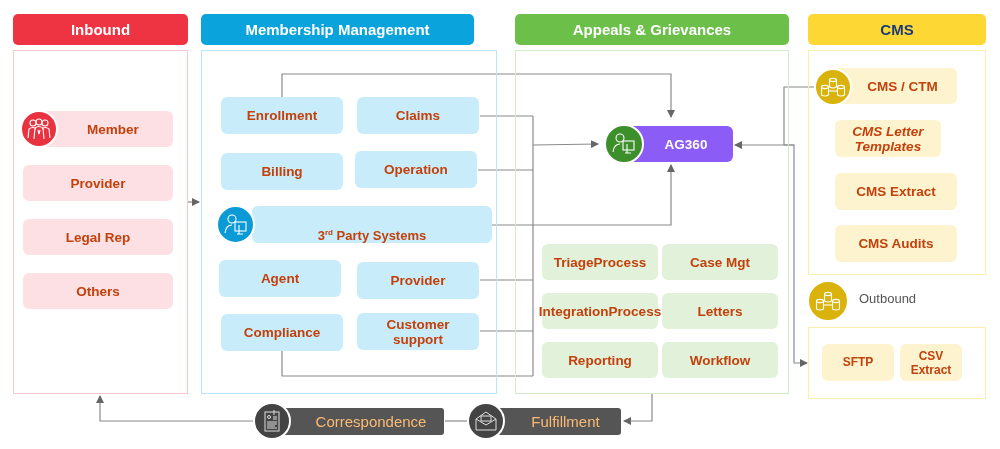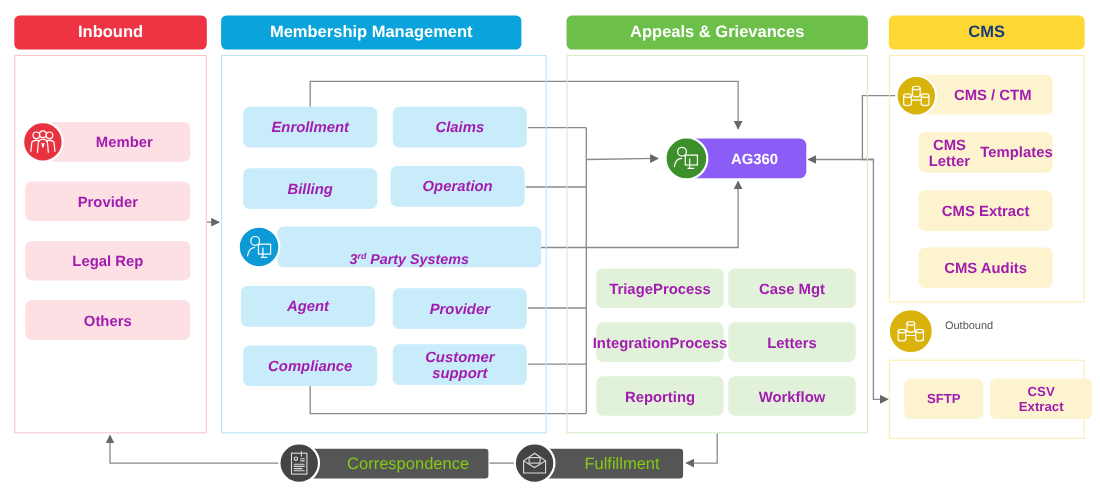--- a/index.html
+++ b/index.html
@@ -1,27 +1,27 @@
 <!DOCTYPE html>
 <html><head>
 <meta charset="utf-8">
 <style>
   * { box-sizing: border-box; margin: 0; padding: 0; }
   html, body { width: 1000px; height: 449px; background: #ffffff; overflow: hidden; }
   body { position: relative; font-family: "Liberation Sans", sans-serif; }
   .abs { position: absolute; }
   .hdr { position: absolute; height: 31px; border-radius: 5px; color: #fff; font-weight: bold; font-size: 15px; display: flex; align-items: center; justify-content: center; }
   .panel { position: absolute; border: 1.5px solid; }
-  .box { position: absolute; border-radius: 6px; display: flex; align-items: center; justify-content: center; text-align: center; font-weight: bold; font-size: 13.5px; color: #a21caf; line-height: 15px; }
+  .box { position: absolute; border-radius: 6px; display: flex; align-items: center; justify-content: center; text-align: center; font-weight: bold; font-size: 13.5px; color: #c2410c; line-height: 15px; }
   .pink { background: #fde0e3; }
-  .blue { background: #c9ecfa; font-style: italic; }
+  .blue { background: #c9ecfa; }
   .green { background: #e2f2da; }
   .yellow { background: #fdf4cf; }
   .circ { position: absolute; border-radius: 50%; display: flex; align-items: center; justify-content: center; border: 2px solid #fff; }
-  .pill { position: absolute; height: 27px; background: #555555; border-radius: 3px; color: #84cc16; font-size: 15px; display: flex; align-items: center; justify-content: center; }
+  .pill { position: absolute; height: 27px; background: #555555; border-radius: 3px; color: #fdba74; font-size: 15px; display: flex; align-items: center; justify-content: center; }
   svg.lines { position: absolute; left: 0; top: 0; pointer-events: none; }
   sup { font-size: 8px; vertical-align: 5px; }
 </style>
 </head>
 <body>
 
 <svg class="lines" width="1000" height="449">
   <defs>
     <marker id="arr" markerWidth="8" markerHeight="8" refX="7" refY="4" orient="auto" markerUnits="userSpaceOnUse">
       <path d="M0,0 L8,4 L0,8 z" fill="#666"></path>
@@ -136,41 +136,41 @@
   <svg width="26" height="22" viewBox="0 0 26 22" fill="none" stroke="#fff" stroke-width="1.1">
       <ellipse cx="13" cy="4" rx="3.5" ry="1.6"></ellipse>
       <path d="M9.5,4 L9.5,11 Q13,13 16.5,11 L16.5,4"></path>
       <ellipse cx="5" cy="11" rx="3.5" ry="1.6"></ellipse>
       <path d="M1.5,11 L1.5,19 Q5,21 8.5,19 L8.5,11"></path>
       <ellipse cx="21" cy="11" rx="3.5" ry="1.6"></ellipse>
       <path d="M17.5,11 L17.5,19 Q21,21 24.5,19 L24.5,11"></path>
       <path d="M8.5,15 L17.5,15"></path>
     </svg>
 </div>
-<div class="box yellow" style="left:835px;top:120px;width:122px;height:37px;">
+<div class="box yellow" style="left:835px;top:120px;width:106px;height:37px;flex-direction:column;font-style:italic;">
   <span>CMS Letter</span>
   <span>Templates</span>
 </div>
 <div class="box yellow" style="left:835px;top:173px;width:122px;height:37px;">CMS Extract</div>
 <div class="box yellow" style="left:835px;top:225px;width:122px;height:37px;">CMS Audits</div>
 
 <div class="circ" style="left:809px;top:282px;width:38px;height:38px;background:#d9b30b;border-color:#d9b30b;">
   <svg width="26" height="22" viewBox="0 0 26 22" fill="none" stroke="#fff" stroke-width="1.1">
       <ellipse cx="13" cy="4" rx="3.5" ry="1.6"></ellipse>
       <path d="M9.5,4 L9.5,11 Q13,13 16.5,11 L16.5,4"></path>
       <ellipse cx="5" cy="11" rx="3.5" ry="1.6"></ellipse>
       <path d="M1.5,11 L1.5,19 Q5,21 8.5,19 L8.5,11"></path>
       <ellipse cx="21" cy="11" rx="3.5" ry="1.6"></ellipse>
       <path d="M17.5,11 L17.5,19 Q21,21 24.5,19 L24.5,11"></path>
       <path d="M8.5,15 L17.5,15"></path>
     </svg>
 </div>
-<div class="abs" style="left:859px;top:291px;font-size:10px;color:#555;">Outbound</div>
+<div class="abs" style="left:859px;top:291px;font-size:13px;color:#555;">Outbound</div>
 <div class="box yellow" style="left:822px;top:344px;width:72px;height:37px;font-size:12px;">SFTP</div>
-<div class="box yellow" style="left:900px;top:344px;width:93px;height:37px;font-size:12px;flex-direction:column;line-height:14px;">
+<div class="box yellow" style="left:900px;top:344px;width:62px;height:37px;font-size:12px;flex-direction:column;line-height:14px;">
   <span>CSV</span>
   <span>Extract</span>
 </div>
 
 <div class="pill" style="left:278px;top:408px;width:166px;">
     <span style="padding-left:20px;">Correspondence</span>
   </div>
 <div class="circ" style="left:253px;top:402px;width:38px;height:38px;background:#444;">
   <svg width="18" height="24" viewBox="0 0 18 24" fill="none" stroke="#ddd" stroke-width="1">
       <rect x="2" y="3" width="14" height="19"></rect>

